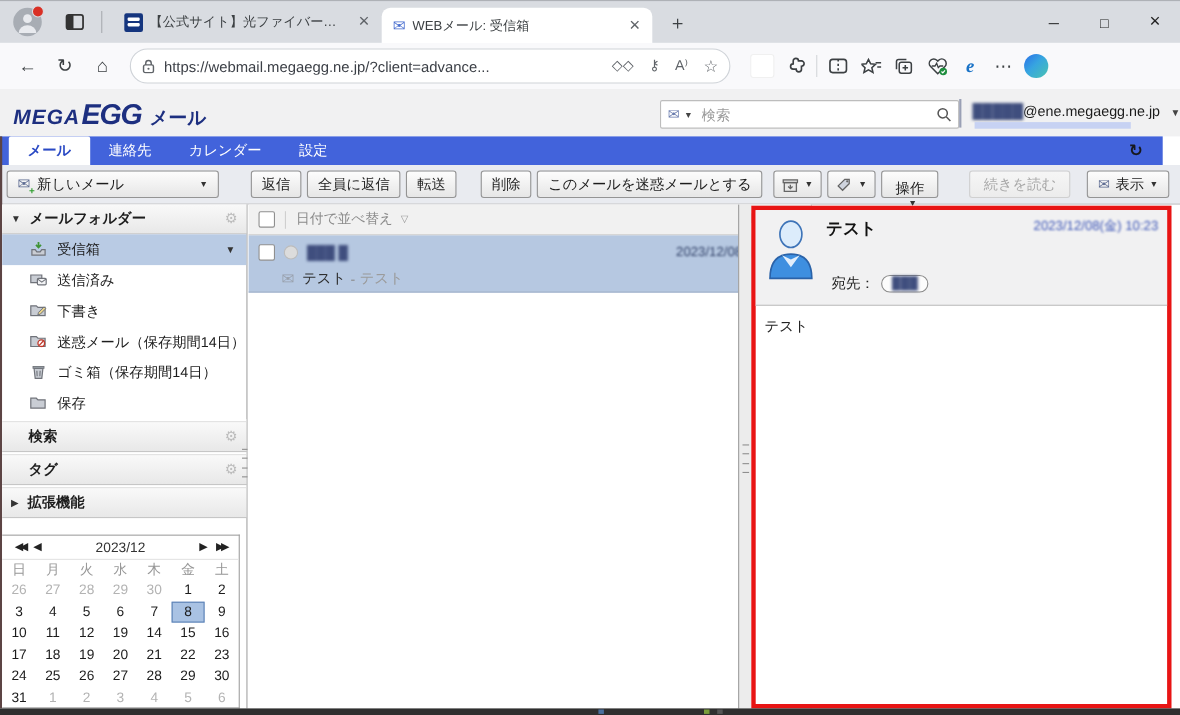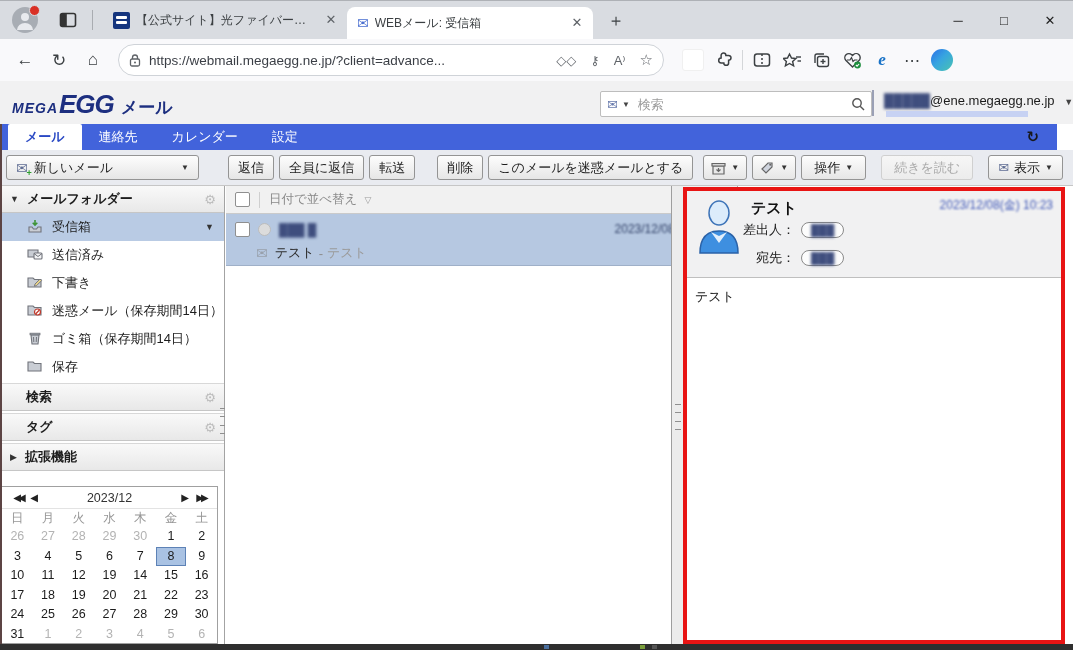--- a/index.html
+++ b/index.html
@@ -34,21 +34,21 @@
   .url{font-size:13.5px;color:#3b3f46;white-space:nowrap;overflow:hidden;flex:1;}
   .pill-ico{flex:none;color:#5f6368;font-size:13px;margin-left:14px;}
   .rightico{display:flex;align-items:center;margin-left:14px;gap:0;}
   .ricon{width:30px;height:26px;display:flex;align-items:center;justify-content:center;color:#3c4043;flex:none;}
   .whitesq{width:20px;height:20px;background:#fff;border-radius:3px;border:1px solid #f0f0f0;}
   .vdiv2{width:1px;height:20px;background:#d4d6d9;margin:0 4px;}
   .copilot{width:22px;height:22px;border-radius:50%;background:linear-gradient(135deg,#2a6fe8 0%,#37a5e0 45%,#49c3b1 100%);}
   
   .mailhead{left:0;top:81px;width:1073px;height:43px;background:#f1f1f2;}
   .logo{position:absolute;left:12px;top:8px;color:#1d2f80;display:flex;align-items:baseline;white-space:nowrap;}
-  .logo .mega{font-style:italic;font-weight:bold;font-size:14px;letter-spacing:1px;}
+  .logo .mega{font-style:italic;font-weight:bold;font-size:19px;letter-spacing:1px;}
   .logo .egg{font-style:italic;font-weight:bold;font-size:26px;letter-spacing:-1px;margin-left:1px;}
   .logo .suffix{font-weight:bold;font-size:17px;margin-left:7px;}
   .searchbox{position:absolute;left:600px;top:10px;width:258px;height:24px;background:#fff;border:1px solid #bdbdbd;border-radius:2px;display:flex;align-items:center;padding:0 6px;}
   .searchbox .env{color:#6a7cae;font-size:13px;}
   .searchbox .caret{font-size:8px;color:#444;margin:0 6px 0 4px;}
   .searchbox input{border:none;outline:none;flex:1;font-size:13px;color:#333;background:transparent;font-family:inherit;}
   .searchbox input::placeholder{color:#9a9a9a;}
   .head-divider{position:absolute;left:872px;top:9px;width:2px;height:26px;background:#9aa0b5;}
   .account{position:absolute;left:884px;top:12px;width:180px;font-size:13px;color:#1b1b1b;white-space:nowrap;}
   .account .caret{font-size:9px;color:#444;margin-left:6px;}
@@ -62,21 +62,21 @@
   .actionbar{left:0;top:150px;width:1073px;height:36px;background:#e9ebf0;border-bottom:1px solid #c6c6c6;display:flex;align-items:center;padding-left:6px;box-sizing:border-box;}
   .btn{height:25px;background:linear-gradient(#fdfdfd,#e6e6e6);border:1px solid #949494;border-radius:3px;display:flex;align-items:center;padding:0 9px;font-size:13px;color:#1c1c1c;box-sizing:border-box;flex:none;}
   .btn .caret{font-size:8px;color:#333;margin-left:5px;}
   .btn-newmail{width:193px;margin-right:24px;}
   .btn-newmail .lbl{margin-left:6px;}
   .btn-newmail .caret{margin-left:auto;}
   .env-new{position:relative;color:#5f6d93;font-size:14px;}
   .env-new i{position:absolute;right:-4px;bottom:-2px;font-style:normal;color:#2c9e2c;font-size:9px;font-weight:bold;}
   .btn+.btn{margin-left:5px;}
   .btn-icon{padding:0 7px;}
-  .btn-ops{margin-left:12px;padding:6px 12px;}
+  .btn-ops{margin-left:12px;padding:6px 12px;flex-direction:column;}
   .right-tools{margin-left:auto;display:flex;align-items:center;margin-right:10px;}
   .btn-readmore{color:#a8a8a8;border-color:#d0d0d0;background:linear-gradient(#f6f6f6,#ececec);margin-right:10px;padding:0 12px;}
   .btn-display .env{color:#5f6d93;font-size:13px;margin-right:5px;}
   
   .left-sliver{left:0;top:124px;width:2px;height:520px;background:#5c4444;}
   .sidebar{left:2px;top:186px;width:223px;height:458px;background:#ffffff;border-right:1px solid #a3a3a3;box-sizing:border-box;}
   .sec-head{height:26px;background:linear-gradient(#f9f9f9,#e8e8e8);border-bottom:1px solid #c6c6c6;display:flex;align-items:center;font-weight:bold;font-size:13px;color:#1d1d1d;padding:0 8px;position:relative;}
   .sec-head .tri{font-size:9px;color:#333;margin-right:8px;}
   .sec-head .gear{margin-left:auto;color:#bcbcbc;font-size:13px;}
   .sec-gap{height:2px;background:#fff;border-bottom:1px solid #d8d8d8;}
@@ -499,24 +499,20 @@
 
 <div class="abs preview">
   <div class="pv-head">
     <svg class="pv-avatar" width="46" height="56" viewBox="0 0 46 56">
       <ellipse cx="23" cy="14" rx="10" ry="12" fill="#dcecfb" stroke="#3e74b8" stroke-width="1.5"></ellipse>
       <path d="M4 54 C4 38 12 32 23 32 C34 32 42 38 42 54 z" fill="#3e8fe0" stroke="#2a62a8" stroke-width="1.5"></path>
       <path d="M15 33 L23 44 L31 33 L23 37 z" fill="#ffffff" opacity="0.85"></path>
     </svg>
     <div class="pv-subject">テスト</div>
     <div class="pv-date">2023/12/08(金) 10:23</div>
-    <div class="pv-row" style="top:30px;">
-      <span class="pv-label">差出人：</span>
-      <span class="pill"><span class="censored">███</span></span>
-    </div>
     <div class="pv-row" style="top:58px;">
       <span class="pv-label">宛先：</span>
       <span class="pill"><span class="censored">███</span></span>
     </div>
   </div>
   <div class="pv-body">テスト</div>
 </div>
 
 <div class="abs taskbar">
   <span class="tb-speck" style="left:544px;background:#4a6f9e;"></span>

